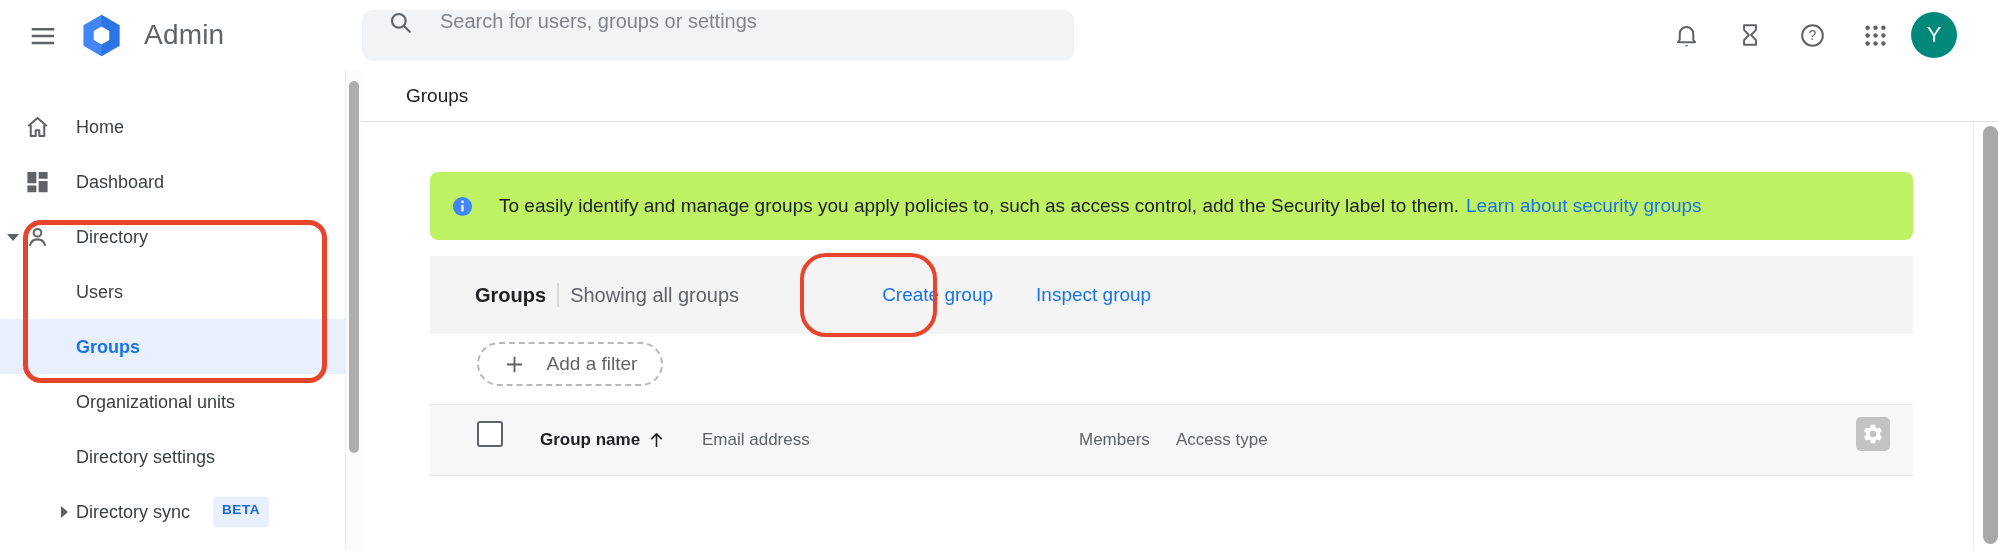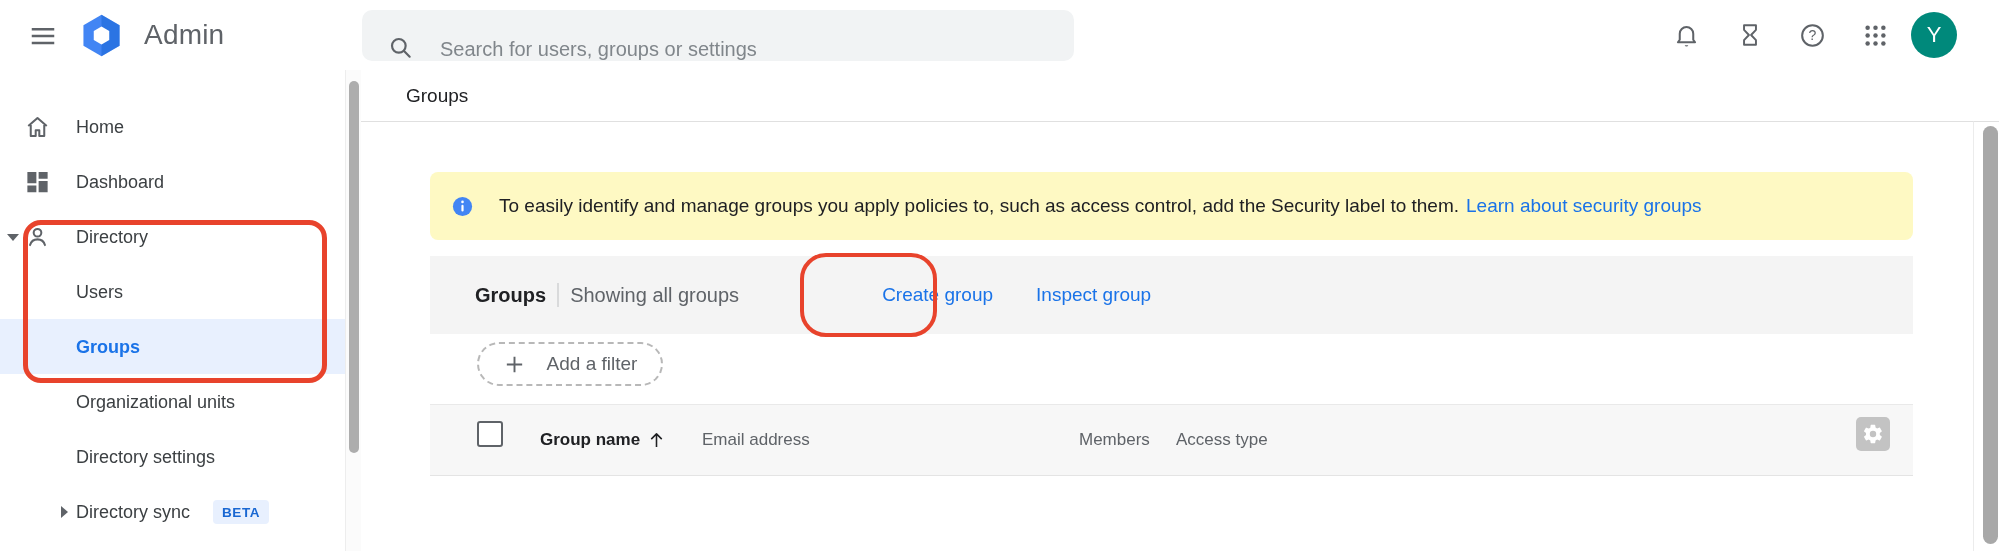--- a/index.html
+++ b/index.html
@@ -8,47 +8,47 @@
     position:relative; width:1999px; height:551px; overflow:hidden;
     background:#fff; color:#202124;
     font-family:"Liberation Sans","DejaVu Sans",sans-serif;
   }
 
   
   .topbar { position:absolute; left:0; top:0; width:1999px; height:70px; background:#fff; }
   .hamburger { position:absolute; left:22px; top:15px; width:42px; height:42px; border:none; background:transparent; color:#5f6368; cursor:pointer; display:flex; align-items:center; justify-content:center; }
   .brand { position:absolute; left:80px; top:9px; height:52px; display:flex; align-items:center; gap:13px; }
   .brand-name { font-size:28px; color:#5f6368; letter-spacing:.2px;margin-left:8px; }
-  .searchbar { position:absolute; left:362px; top:10px; width:712px; height:51px; background:#f1f3f4; border-radius:10px; display:flex; align-items:flex-end; padding-left:26px; }
+  .searchbar { position:absolute; left:362px; top:10px; width:712px; height:51px; background:#f1f3f4; border-radius:10px; display:flex; align-items:flex-start; padding-left:26px; }
   .searchbar svg { flex:0 0 auto; margin-right:26px; }
   .searchbar input { flex:1; border:none; outline:none; background:transparent; font-size:20px; color:#202124; font-family:inherit; }
   .searchbar input::placeholder { color:#80868b; }
   .topbar-actions { position:absolute; left:1655px; top:0; height:70px; display:flex; align-items:center; }
   .tb-btn { width:63px; height:56px; border:none; background:transparent; color:#5f6368; cursor:pointer; display:flex; align-items:center; justify-content:center; }
   .avatar { width:46px; height:46px; margin-left:4px; border-radius:50%; background:#00897b; color:#fff; font-size:22px; display:flex; align-items:center; justify-content:center; cursor:pointer; border:none; }
 
   
   .sidebar { position:absolute; left:0; top:70px; width:345px; height:481px; padding-top:29px; background:#fff; }
   .nav-item { position:relative; height:55px; cursor:pointer; font-size:18px; color:#3c4043; }
   .nav-item .nav-icon { position:absolute; left:24px; top:50%; transform:translateY(-50%); width:27px; height:27px; color:#5f6368; }
   .nav-item .label { position:absolute; left:76px; top:50%; transform:translateY(-50%); white-space:nowrap; }
   .nav-item.selected { background:#e8f0fe; }
   .nav-item.selected .label { color:#1a73e8; font-weight:bold; }
   .caret-down { position:absolute; left:7px; top:50%; margin-top:-3px; width:0; height:0; border-left:6px solid transparent; border-right:6px solid transparent; border-top:7px solid #5f6368; cursor:pointer; }
   .caret-right { position:absolute; left:61px; top:50%; margin-top:-6px; width:0; height:0; border-top:6px solid transparent; border-bottom:6px solid transparent; border-left:7px solid #5f6368; cursor:pointer; }
-  .beta-badge { position:absolute; left:213px; top:50%; transform:translateY(-50%); background:#e8f0fe; color:#1967d2; font-size:13.5px; font-weight:bold; letter-spacing:.6px; padding:5px 9px 4px; border-radius:4px; }
+  .beta-badge { position:absolute; left:213px; top:50%; transform:translateY(-50%); background:#e8f0fe; color:#1967d2; font-size:13.5px; font-weight:bold; letter-spacing:.6px; padding:5px 9px 11px; border-radius:4px; }
   .sidebar-scroll { position:absolute; left:345px; top:70px; width:16px; height:481px; background:#fbfbfb; border-left:1px solid #ededed; }
   .sidebar-scroll .thumb { position:absolute; left:3px; top:11px; width:10px; height:372px; border-radius:6px; background:#adadad; cursor:pointer; }
 
   
   .main { position:absolute; left:361px; top:70px; width:1612px; height:481px; background:#fff; }
   .tabbar { position:absolute; left:0; top:0; width:1612px; height:52px; border-bottom:1px solid #e0e0e0; }
   .tab { position:absolute; left:45px; top:15px; font-size:19px; color:#202124; cursor:pointer; }
 
-  .banner { position:absolute; left:69px; top:102px; width:1483px; height:68px; background:#fef9c3; border-radius:8px; display:flex; align-items:center; padding-left:21px; }
+  .banner { position:absolute; left:69px; top:102px; width:1483px; height:68px; background:#bef264; border-radius:8px; display:flex; align-items:center; padding-left:21px; }
   .banner .info-icon { flex:0 0 auto; margin-right:25px; }
   .banner-text { font-size:19px; color:#202124; }
   .banner-link { font-size:19px; color:#1a73e8; margin-left:7px; cursor:pointer; text-decoration:none; }
 
   .list-header { position:absolute; left:69px; top:186px; width:1483px; height:78px; background:#f4f4f4; display:flex; align-items:center; padding-left:45px; }
   .lh-title { font-size:20px; font-weight:bold; color:#202124; }
   .lh-divider { width:2px; height:24px; background:#d9dadb; margin:0 11px; }
   .lh-subtitle { font-size:20px; color:#5f6368; }
   .lh-link { font-size:19px; color:#1a73e8; cursor:pointer; white-space:nowrap; }
   .lh-create { margin-left:143px; }

